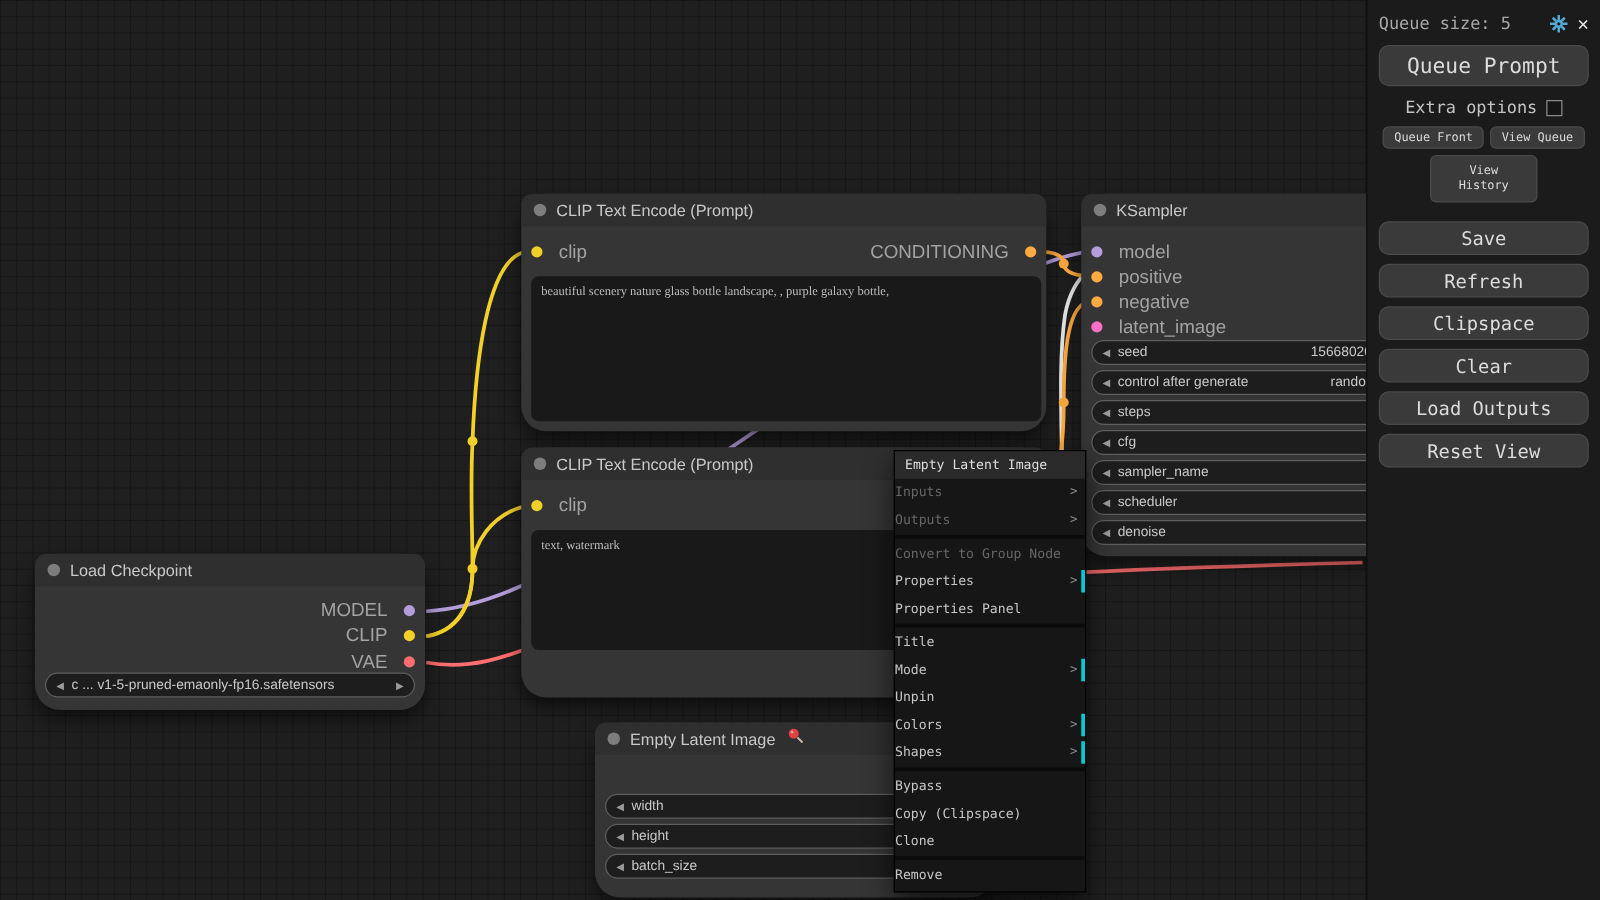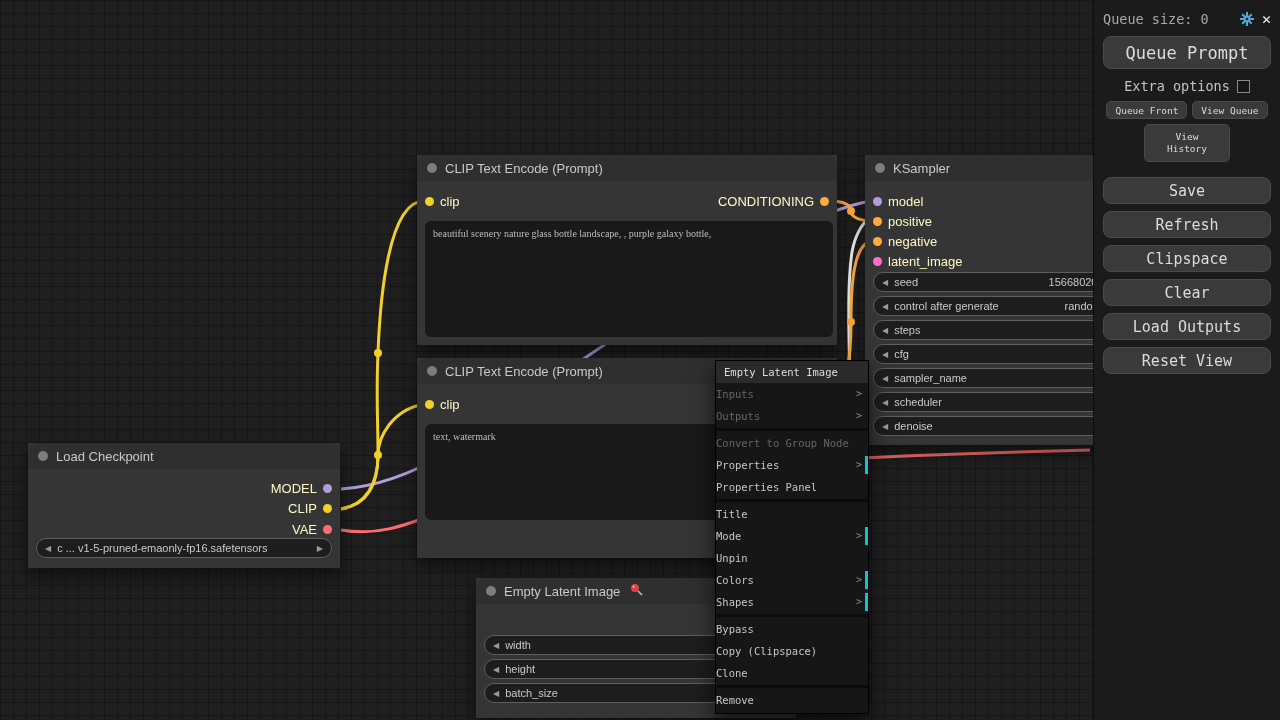--- a/index.html
+++ b/index.html
@@ -5,28 +5,28 @@
   *{margin:0;padding:0;box-sizing:border-box}
   html,body{width:1280px;height:720px;overflow:hidden;background:#1f1f1f;font-family:"Liberation Sans",sans-serif}
   .canvas{position:absolute;left:0;top:0;width:1280px;height:720px;
     background-color:#1f1f1f;
     background-image:linear-gradient(rgba(0,0,0,.25) 1px,transparent 1px),
                      linear-gradient(90deg,rgba(0,0,0,.25) 1px,transparent 1px);
     background-size:13px 13px;}
   .wires{position:absolute;left:0;top:0;z-index:1;pointer-events:none}
 
   
-  .node{position:absolute;z-index:2;background:#353535;border-radius:0;
+  .node{position:absolute;z-index:2;background:#353535;border-radius:20px;
         box-shadow:0 7px 16px rgba(0,0,0,.55)}
   .node-title{height:26px;background:#2f2f2f;border-radius:9px 9px 0 0;
         display:flex;align-items:center;padding:0 10px;gap:8px}
   .title-dot{width:10px;height:10px;border-radius:50%;background:#7d7d7d;flex:none}
   .title-text{color:#c9c9c9;font-size:13px;white-space:nowrap;overflow:hidden}
-  .slot{position:absolute;display:flex;align-items:center;gap:6px;height:16px;
-        color:#fef9c3;font-size:13px;white-space:nowrap}
+  .slot{position:absolute;display:flex;align-items:center;gap:13px;height:16px;
+        color:#a3a3a3;font-size:15px;white-space:nowrap}
   .slot.in{left:8px}.slot.out{right:8px}
   .dot{width:9px;height:9px;border-radius:50%;flex:none}
   .dot.clip{background:#f2d02a}.dot.cond{background:#ffab40}
   .dot.model{background:#b39ddb}.dot.vae{background:#ff6e6e}.dot.latent{background:#ff6ec7}
   .textarea{position:absolute;left:8px;right:4px;background:#191919;border-radius:6px;
         padding:6px 8px;color:#bdbdbd;font-family:Liberation Serif, serif;
         font-size:10px;line-height:13px;white-space:pre-wrap;overflow:hidden}
   .widget{position:absolute;left:8px;right:8px;height:20px;background:#1d1d1d;
         border:1px solid #5e5e5e;border-radius:10px;display:flex;align-items:center;
         padding:0 8px;color:#c9c9c9;font-size:11px;gap:6px;overflow:hidden}
@@ -294,21 +294,21 @@
     </div>
     <div class="ctx-sep"></div>
 
     <div class="ctx-item">
       <span>Remove</span>
     </div>
   </div>
 
   <div class="sidebar">
     <div class="queue-row">
-      <span class="label">Queue size: 0</span>
+      <span class="label">Queue size: 5</span>
       <span class="gear">
         <svg width="16" height="16" viewBox="0 0 16 16">
           <g stroke="#53a8d4" stroke-width="2">
             <line x1="8" y1="1" x2="8" y2="5"></line>
               <line x1="8" y1="11" x2="8" y2="15"></line>
             <line x1="1" y1="8" x2="5" y2="8"></line>
               <line x1="11" y1="8" x2="15" y2="8"></line>
             <line x1="3.2" y1="3.2" x2="5.8" y2="5.8"></line>
               <line x1="10.2" y1="10.2" x2="12.8" y2="12.8"></line>
             <line x1="12.8" y1="3.2" x2="10.2" y2="5.8"></line>

